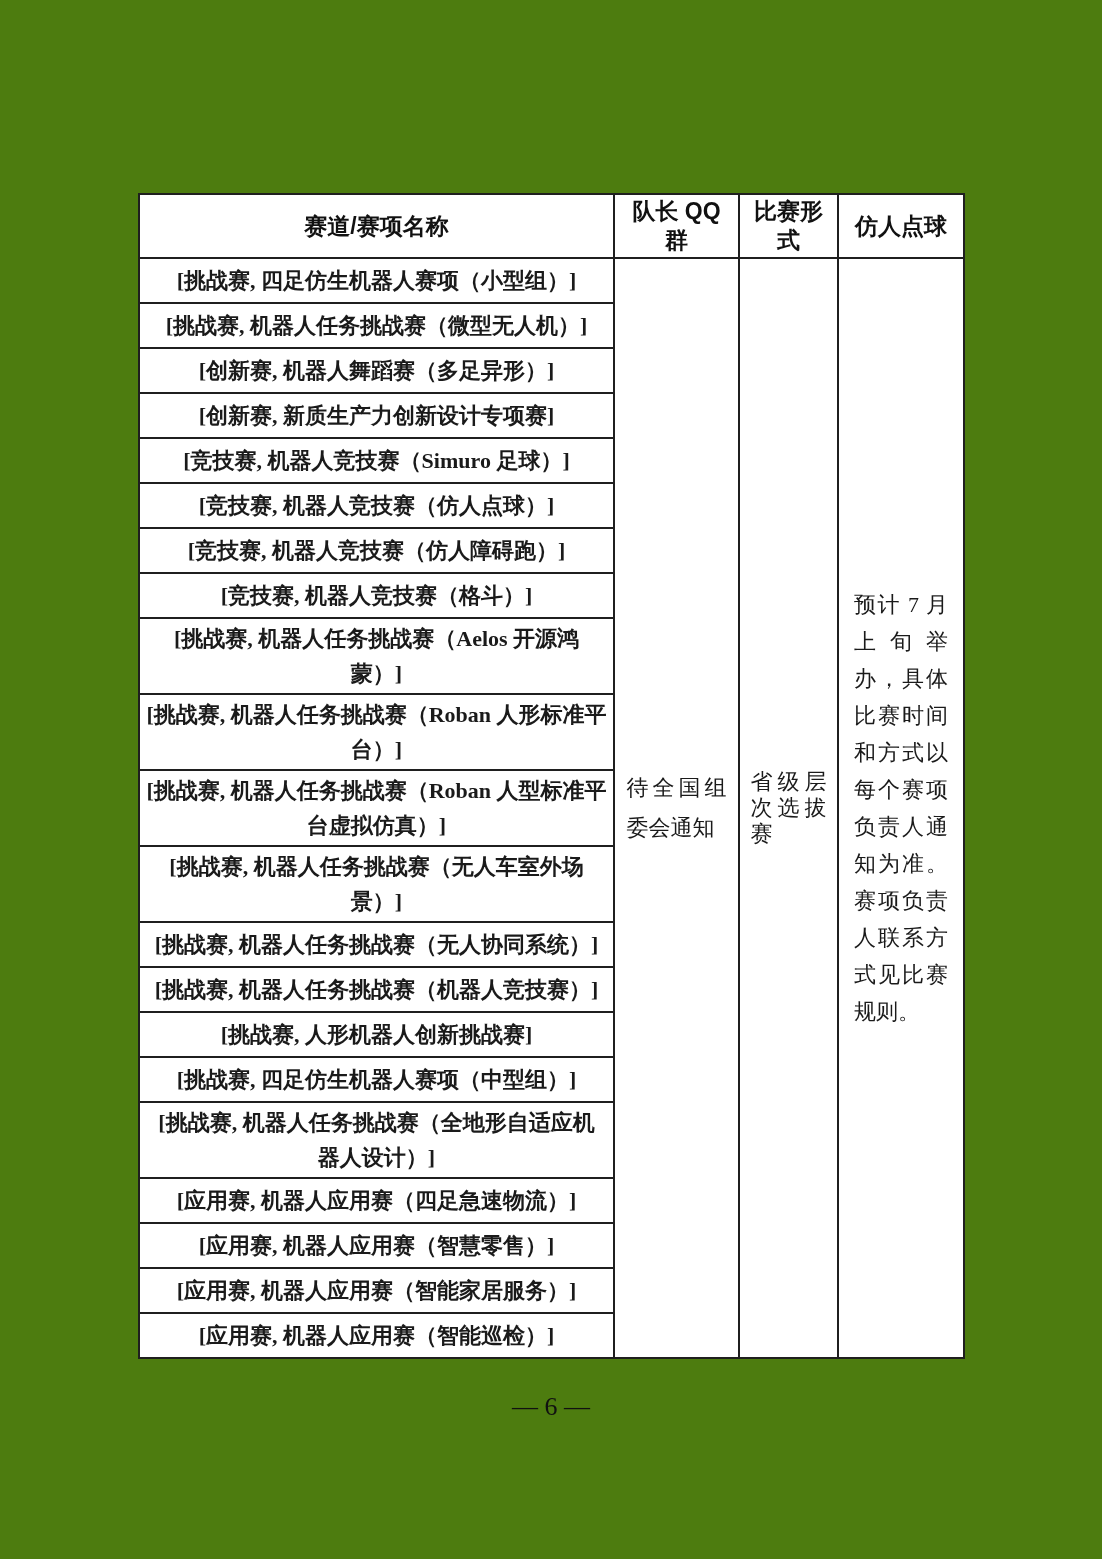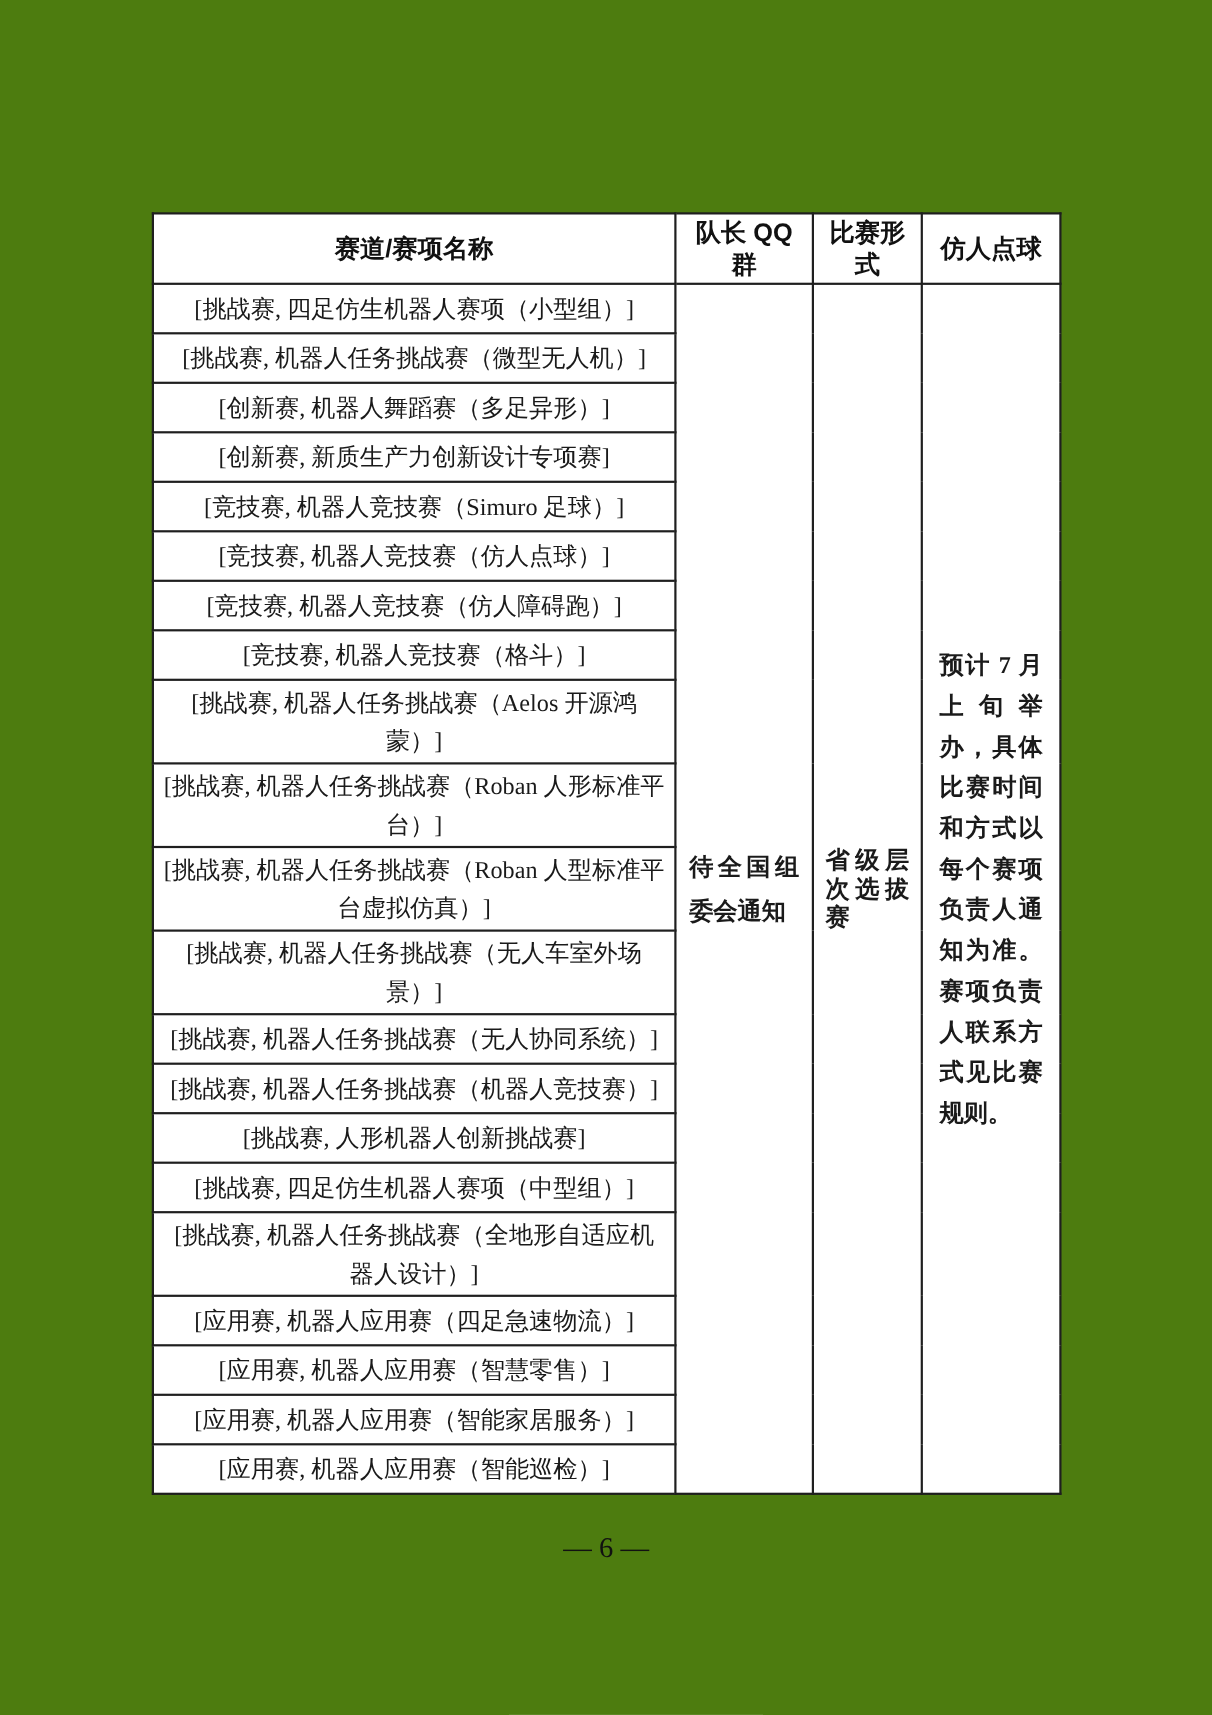--- a/index.html
+++ b/index.html
@@ -41,23 +41,24 @@
     line-height: 29px;
     padding: 2px 4px;
   }
   td.event {
     height: 45px;
     font-size: 22px;
     text-align: center;
     white-space: pre-line;
     line-height: 35px;
     padding: 2px 6px;
+    font-weight: bold;
   }
   tr.double td.event { height: 72px; }
-  td.merged { padding: 2px 4px; font-weight: bold; }
+  td.merged { padding: 2px 4px; }
   .cell-inner {
     margin: 0 auto;
     text-align: justify;
     font-size: 22px;
   }
   .qq-text   { width: 100px; line-height: 40px; }
   .fmt-text  { width: 76px;  line-height: 26px; }
   .time-text { width: 94px;  line-height: 37px; }
   .footer {
     position: absolute;

